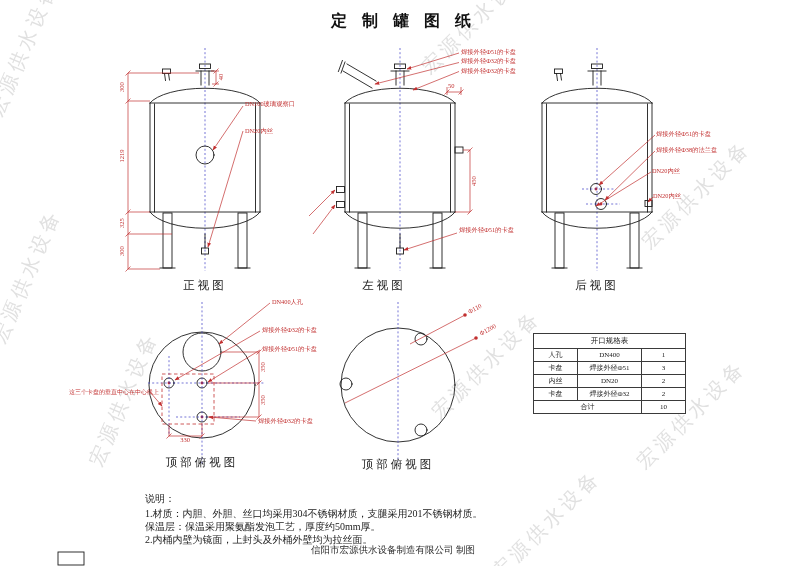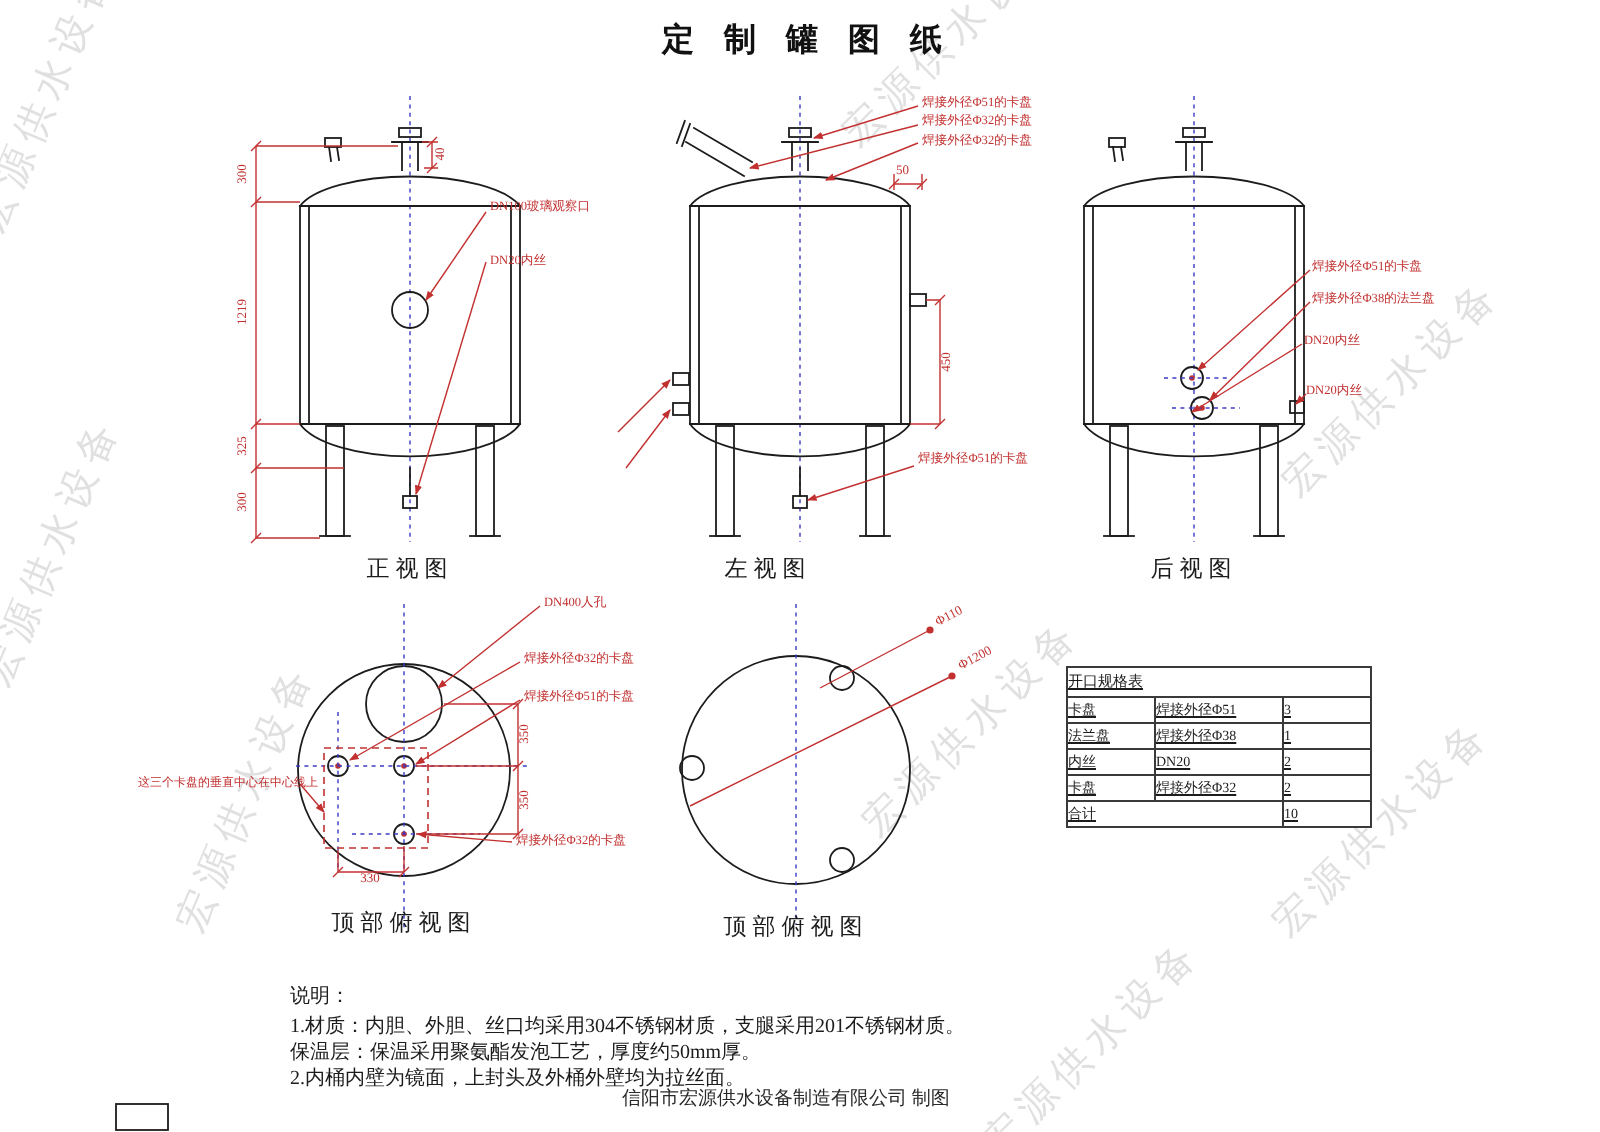--- a/index.html
+++ b/index.html
@@ -21,21 +21,21 @@
   .ctr{transform:translate(-50%,-50%);}
   .ctrx{transform:translateX(-50%);}
   .vlabel{font-size:11.5px;letter-spacing:3px;color:#1c1c1c;font-family:Liberation Mono, monospace;}
   .title{font-size:16px;font-weight:bold;letter-spacing:15px;color:#111;text-align:right;}
   .note{font-size:10px;color:#1c1c1c;}
   .footer{font-size:9.5px;color:#2a2a2a;}
   .wm{font-size:20px;letter-spacing:4px;color:#c8c8c8;opacity:.55;transform-origin:0 50%;}
   .wmA{transform:rotate(-67deg);}
   .wmB{transform:rotate(-45deg);}
   .spec{position:absolute;left:533px;top:333px;border-collapse:collapse;font-size:7px;
-        color:#1c1c1c;table-layout:fixed;text-decoration:underline;}
+        color:#1c1c1c;text-align:center;table-layout:fixed;}
   .spec td{border:1px solid #3a3a3a;padding:0;height:12px;overflow:hidden;}
   .spec .tt{height:14px;font-size:7.5px;}
 </style>
 </head>
 <body>
 
 <div class="t wm wmA" style="left:-5px;top:105px">宏源供水设备</div>
 <div class="t wm wmA" style="left:-2px;top:332px">宏源供水设备</div>
 <div class="t wm wmA" style="left:95px;top:455px">宏源供水设备</div>
 <div class="t wm wmB" style="left:425px;top:60px">宏源供水设备</div>
@@ -217,28 +217,28 @@
   <colgroup>
       <col style="width:44px">
       <col style="width:64px">
       <col style="width:44px">
     </colgroup>
   <tbody>
       <tr>
         <td class="tt" colspan="3">开口规格表</td>
       </tr>
   <tr>
+    <td>人孔</td>
+    <td>DN400</td>
+    <td>1</td>
+  </tr>
+  <tr>
     <td>卡盘</td>
     <td>焊接外径Φ51</td>
     <td>3</td>
-  </tr>
-  <tr>
-    <td>法兰盘</td>
-    <td>焊接外径Φ38</td>
-    <td>1</td>
   </tr>
   <tr>
     <td>内丝</td>
     <td>DN20</td>
     <td>2</td>
   </tr>
   <tr>
     <td>卡盘</td>
     <td>焊接外径Φ32</td>
     <td>2</td>

